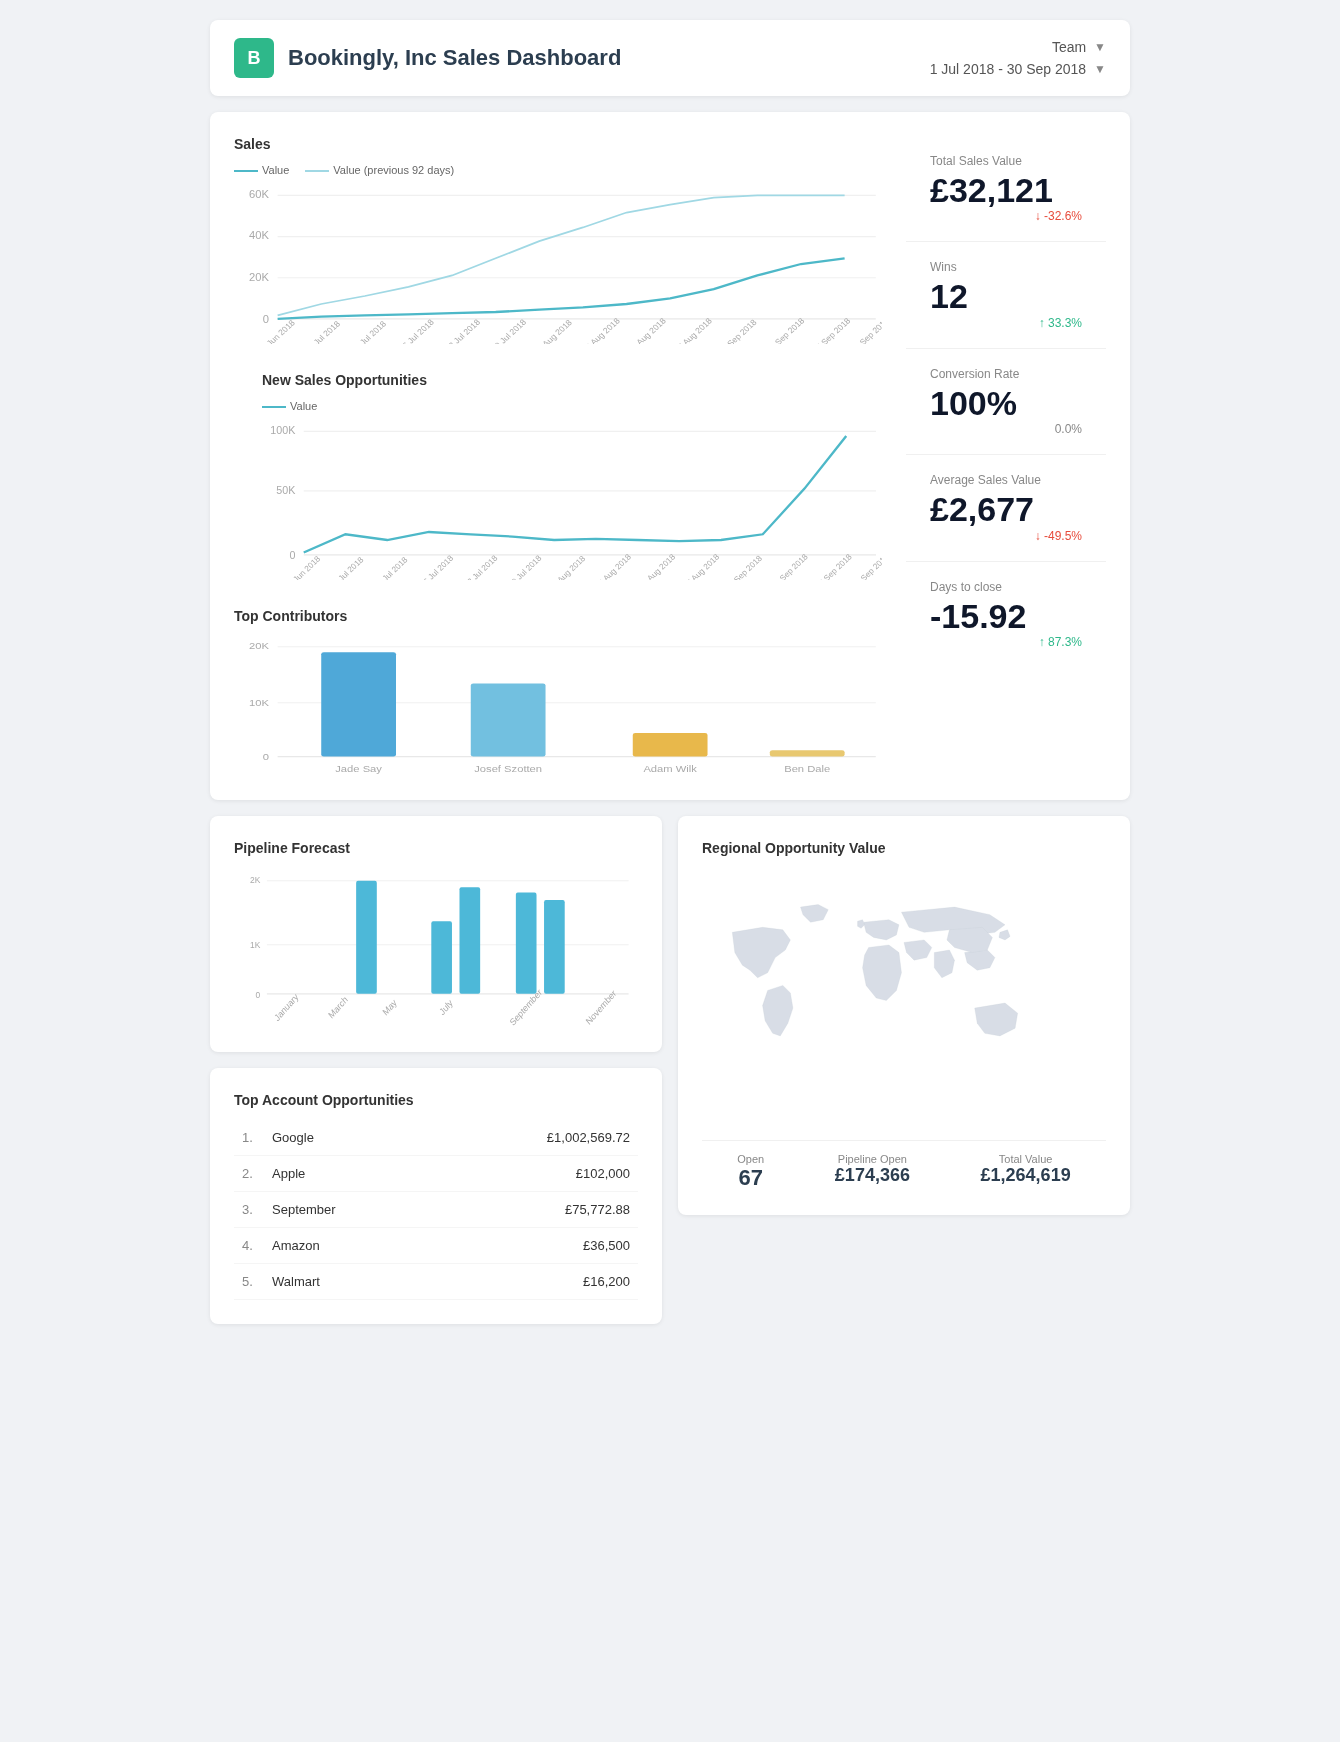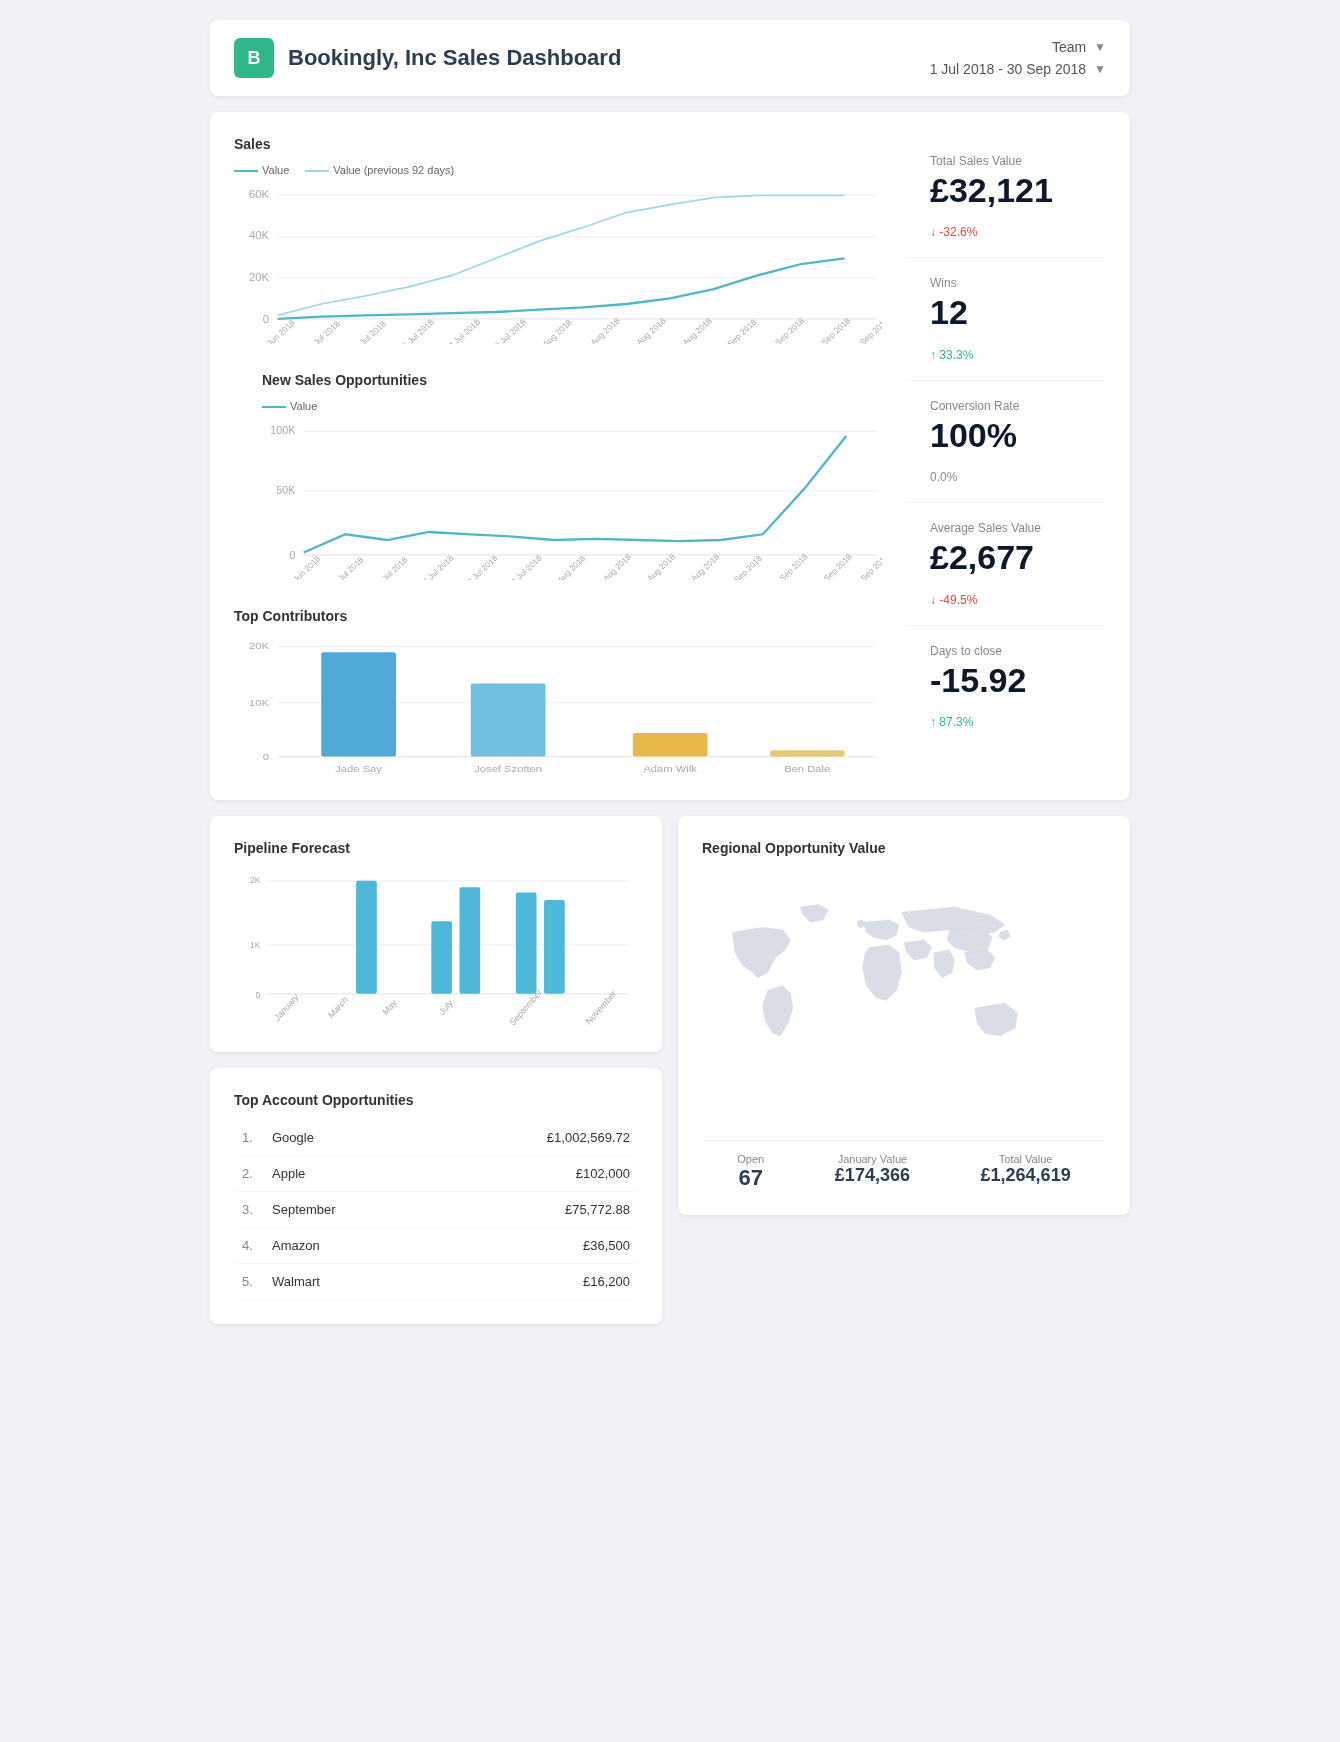--- a/index.html
+++ b/index.html
@@ -103,21 +103,22 @@
       margin-bottom: 4px;
     }
     .kpi-value {
       font-size: 34px;
       font-weight: 700;
       color: #0f172a;
       line-height: 1.1;
     }
     .kpi-change {
       font-size: 12px;
-      margin-top: 16px;
+      margin-top: 0;
+      text-align: right;
     }
     .kpi-change.negative { color: #e74c3c; }
     .kpi-change.positive { color: #2eb88a; }
     .kpi-change.neutral { color: #888; }
     
     .chart-area {
       position: relative;
       height: 160px;
       margin-top: 8px;
     }
@@ -472,21 +473,21 @@
 
             <path d="M308,58 L318,55 L322,65 L315,72 L308,68 Z" fill="#d8dde6" stroke="#c8cdd6" stroke-width="0.5"></path>
           </svg>
         </div>
         <div class="regional-stats">
           <div class="regional-stat">
             <div class="stat-label">Open</div>
             <div class="stat-val">67</div>
           </div>
           <div class="regional-stat">
-            <div class="stat-label">January Value</div>
+            <div class="stat-label">Pipeline Open</div>
             <div class="stat-val small">£174,366</div>
           </div>
           <div class="regional-stat">
             <div class="stat-label">Total Value</div>
             <div class="stat-val small">£1,264,619</div>
           </div>
         </div>
       </div>
     </div>
 

